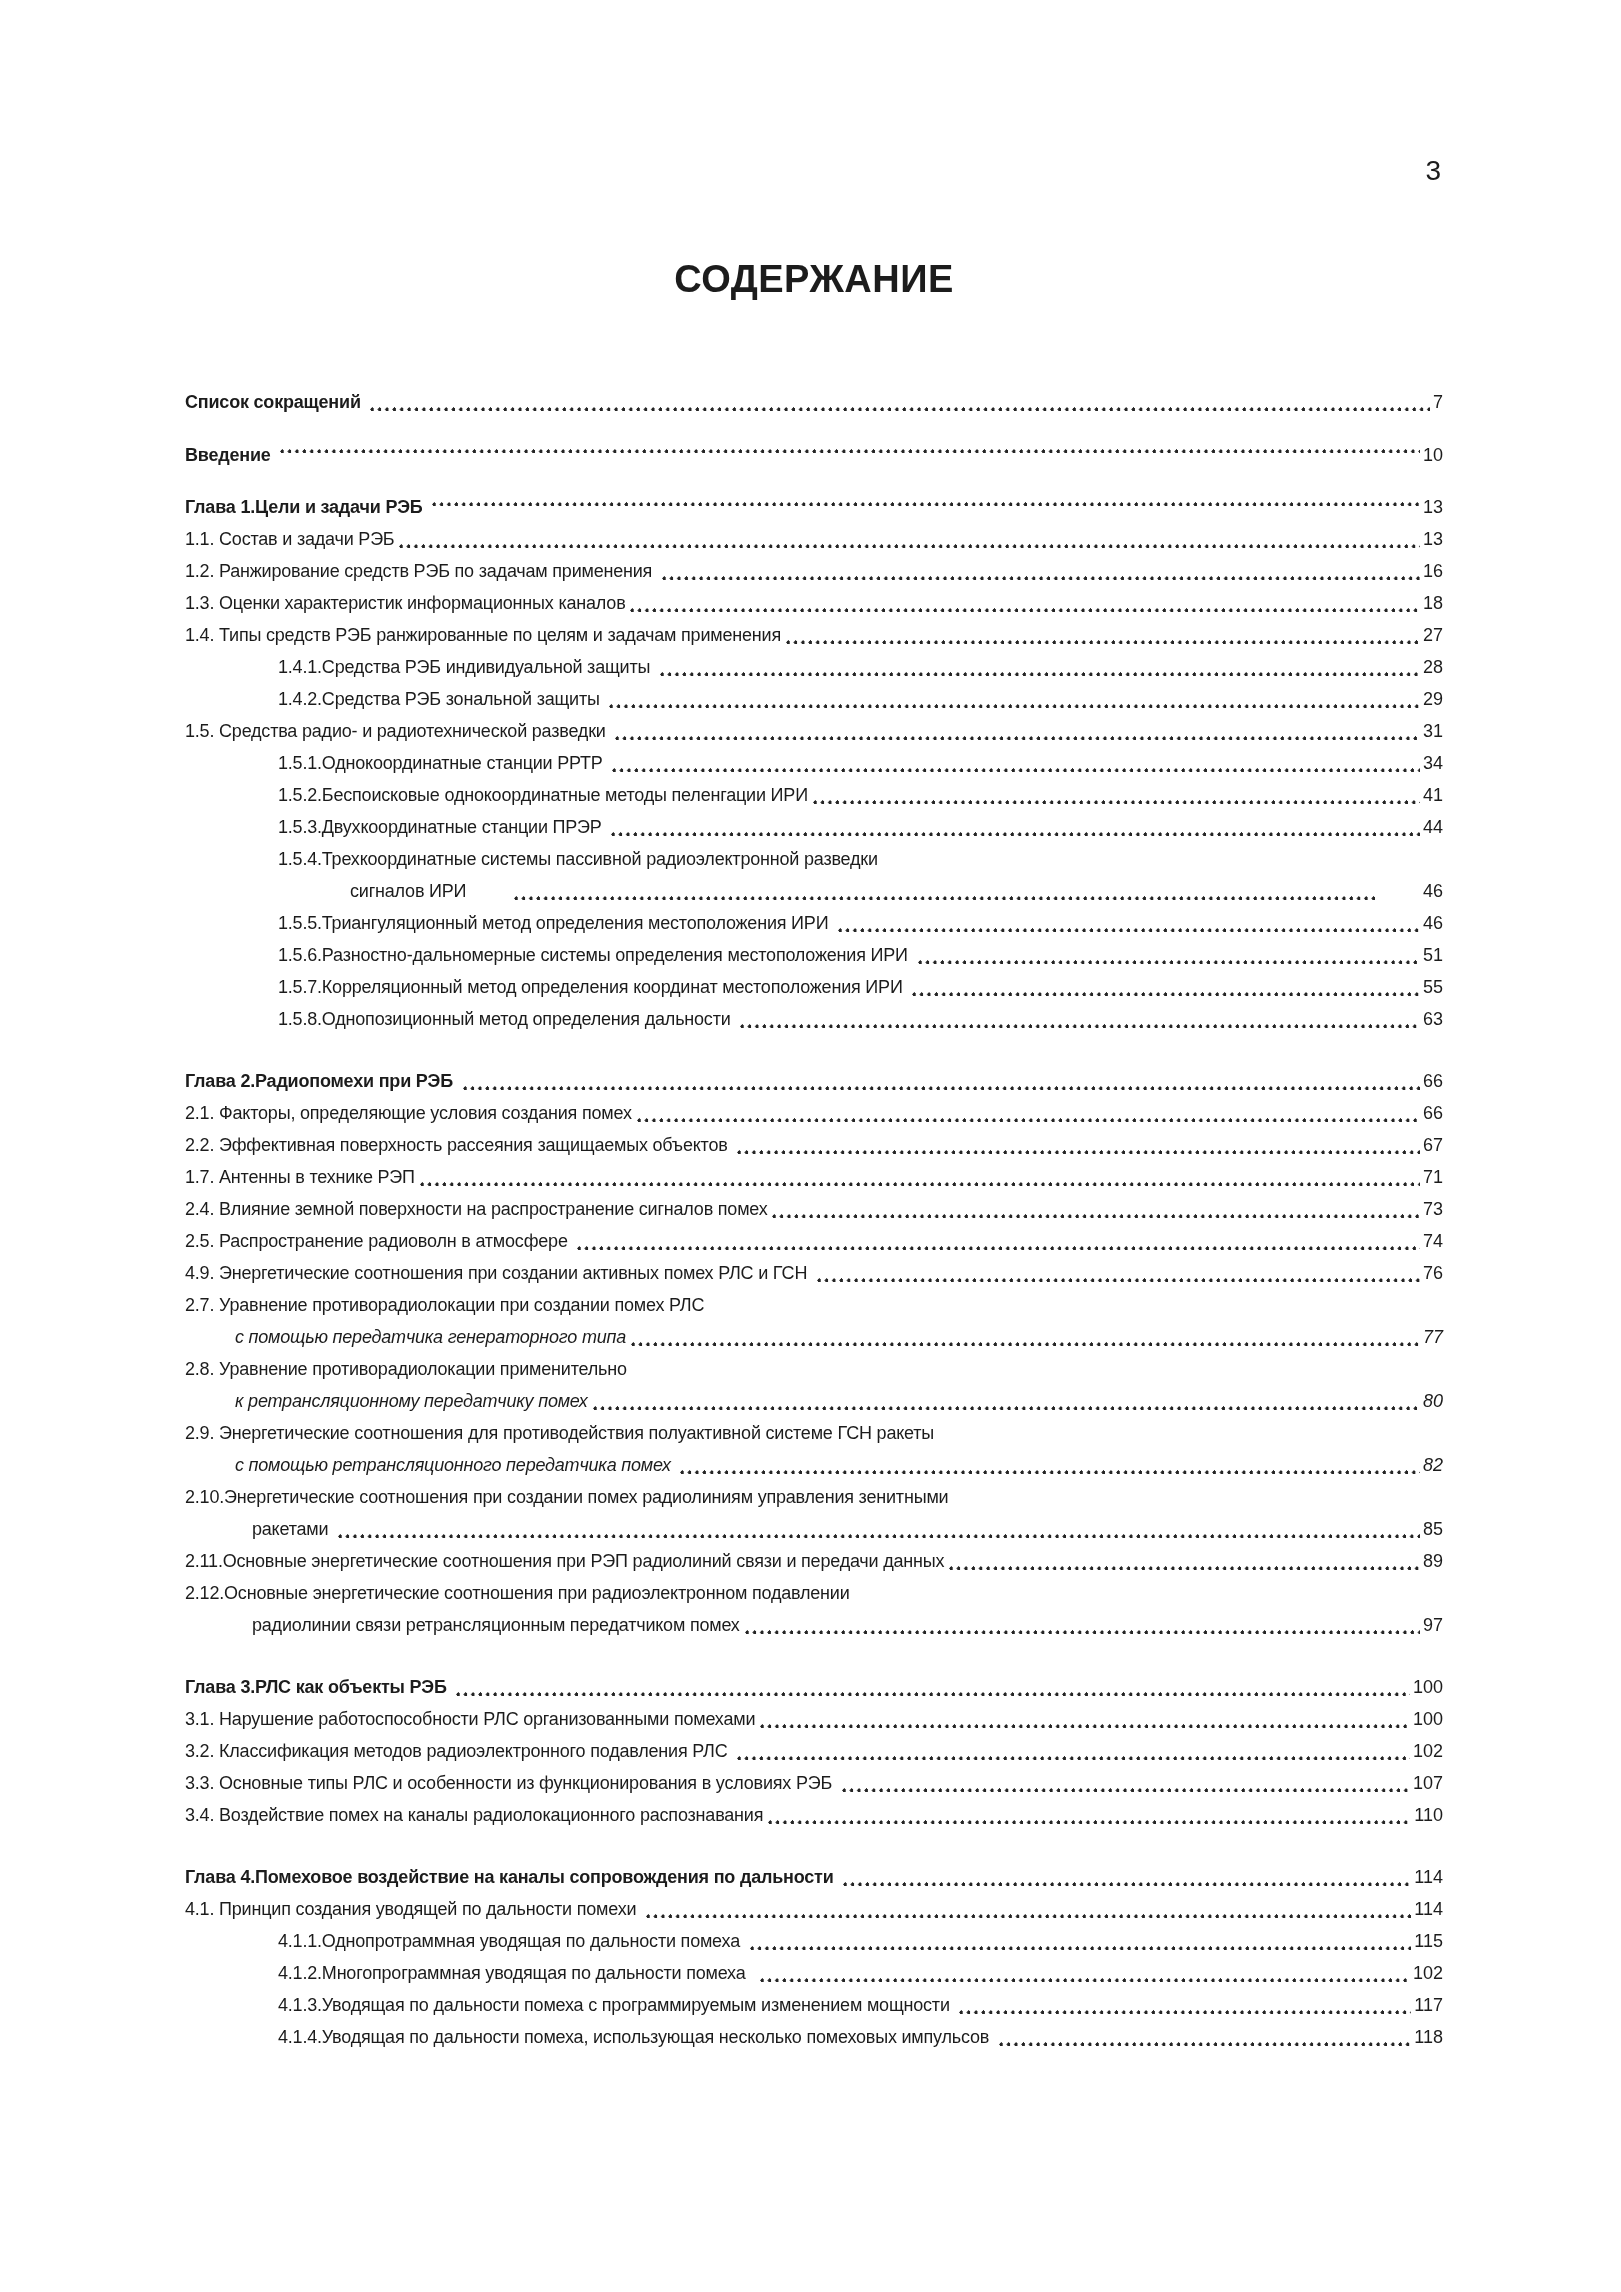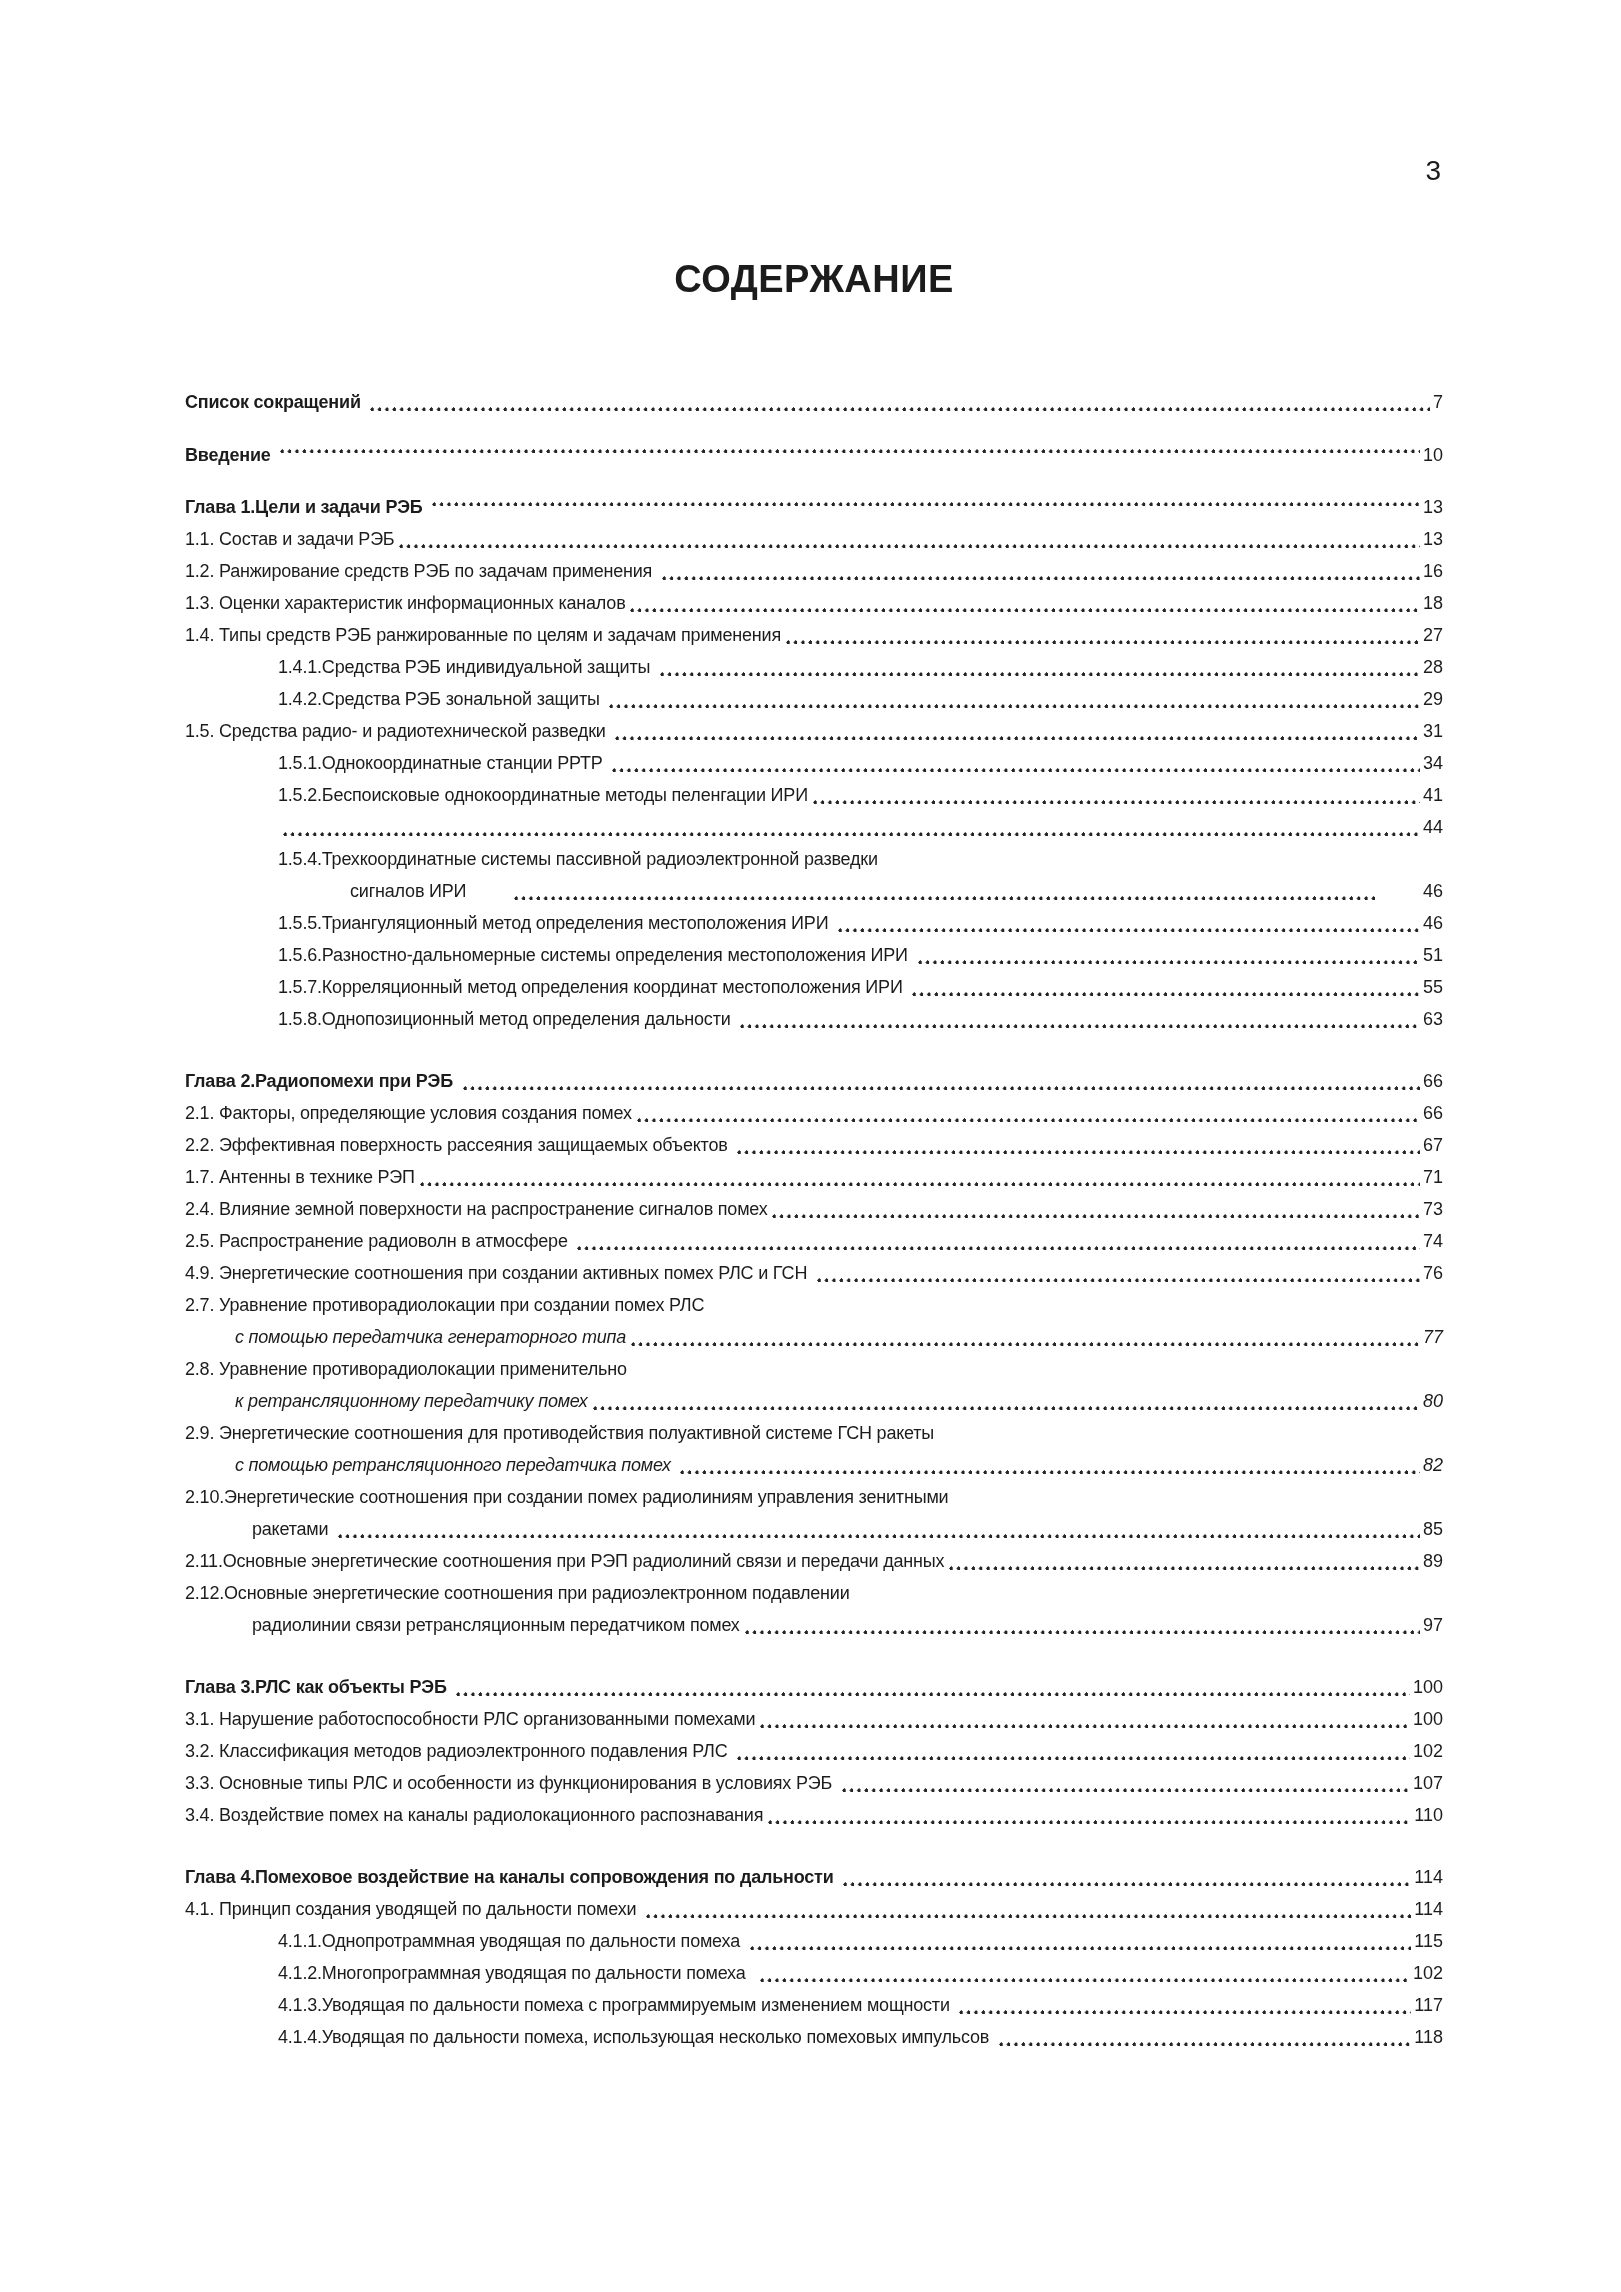--- a/index.html
+++ b/index.html
@@ -128,20 +128,21 @@
         <span class="lab">1.5.1.Однокоординатные станции РРТР </span>
         <span class="leader"></span>
         <span class="pg">34</span>
       </div>
       <div class="row sub">
         <span class="lab">1.5.2.Беспоисковые однокоординатные методы пеленгации ИРИ</span>
         <span class="leader"></span>
         <span class="pg">41</span>
       </div>
       <div class="row sub">
+        <span class="lab">1.5.3.Двухкоординатные станции ПРЭР </span>
         <span class="leader"></span>
         <span class="pg">44</span>
       </div>
       <div class="row sub">
         <span class="lab">1.5.4.Трехкоординатные системы пассивной радиоэлектронной разведки</span>
       </div>
       <div class="row subcont">
         <span class="lab">сигналов ИРИ</span>
         <span class="leader"></span>
         <span class="pg">46</span>

